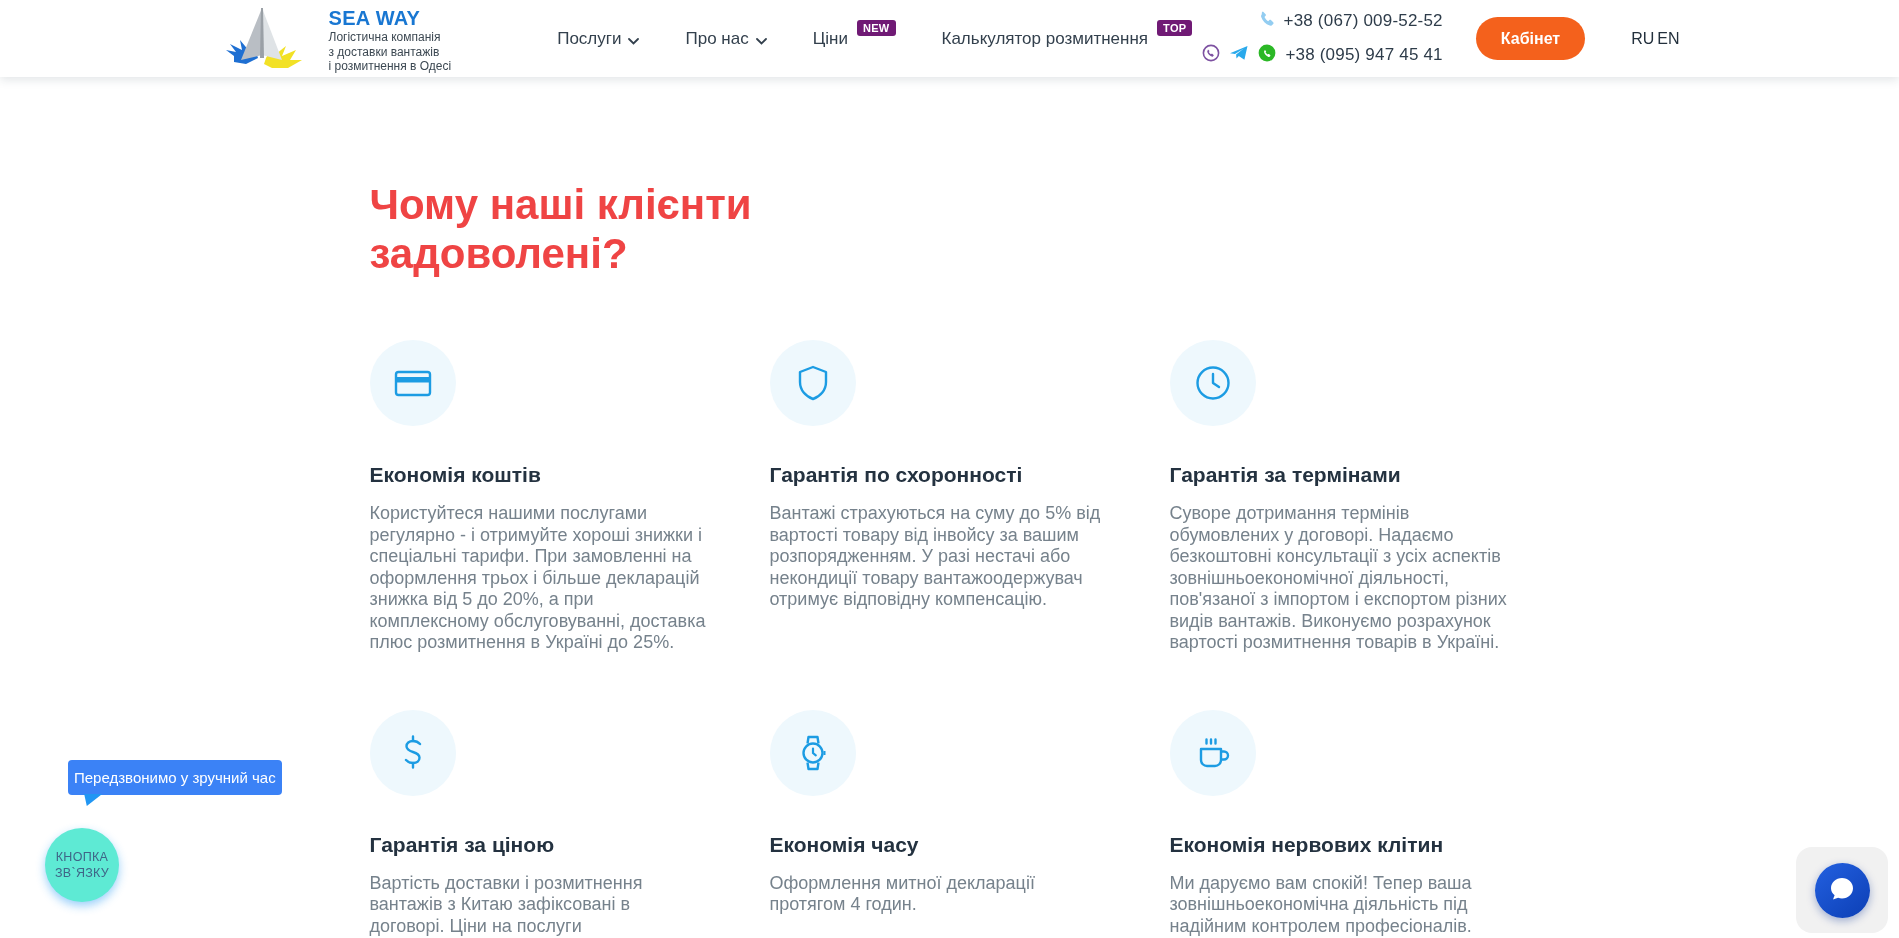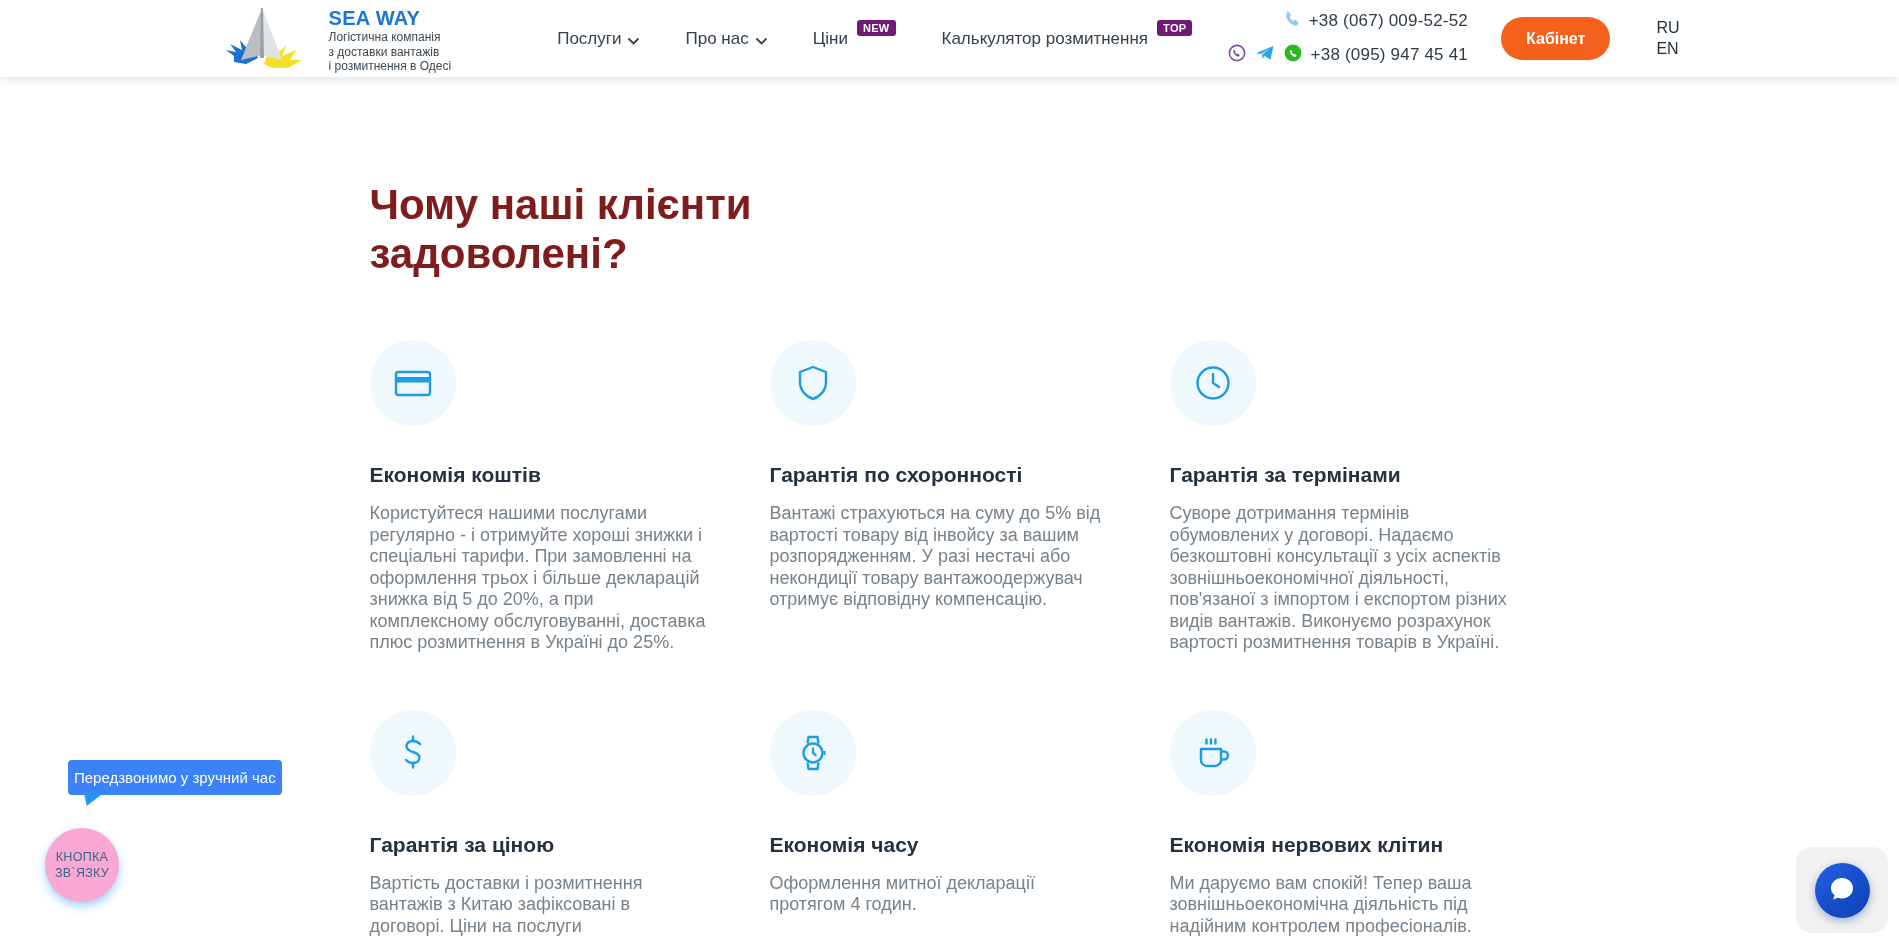--- a/index.html
+++ b/index.html
@@ -55,28 +55,28 @@
 
   .cabinet-btn {
     margin-left:33px;
     background:#f4611c; color:#ffffff;
     border:none; border-radius:22px;
     height:43px; padding:0 25px;
     font-size:16px; font-weight:700;
     font-family:"Liberation Sans", sans-serif;
     cursor:pointer;
   }
-  .langs { margin-left:46px; display:flex; flex-direction:column; gap:3px; }
+  .langs { margin-left:46px; display:flex; flex-direction:row; gap:3px; }
   .lang { font-size:16px; color:#23303d; cursor:pointer; }
 
   
   .main { width:1160px; margin:0 auto; padding-top:104px; }
   .page-title {
     font-size:42px; line-height:1.16; font-weight:700;
-    color:#7f1d1d; max-width:640px;
+    color:#ef4444; max-width:640px;
     margin-bottom:62px;
   }
   .cards {
     display:grid;
     grid-template-columns:repeat(3, 340px);
     column-gap:60px;
     row-gap:56px;
   }
   .card {}
   .icon-circle {
@@ -106,21 +106,21 @@
     content:""; position:absolute; left:13px; bottom:-11px;
     width:0; height:0;
     border-left:9px solid transparent;
     border-right:9px solid transparent;
     border-top:12px solid #2196f3;
     transform:skewX(-28deg);
   }
   .callback-btn {
     position:absolute; left:45px; top:828px;
     width:74px; height:74px; border-radius:50%;
-    background:#f9a8d4;
+    background:#5eead4;
     border:none;
     display:flex; align-items:center; justify-content:center;
     text-align:center;
     font-family:"Liberation Sans", sans-serif;
     font-size:12.5px; line-height:16px; letter-spacing:.3px;
     color:#3f6587;
     cursor:pointer;
     box-shadow:0 4px 10px rgba(33,150,243,.45);
     z-index:30;
   }

